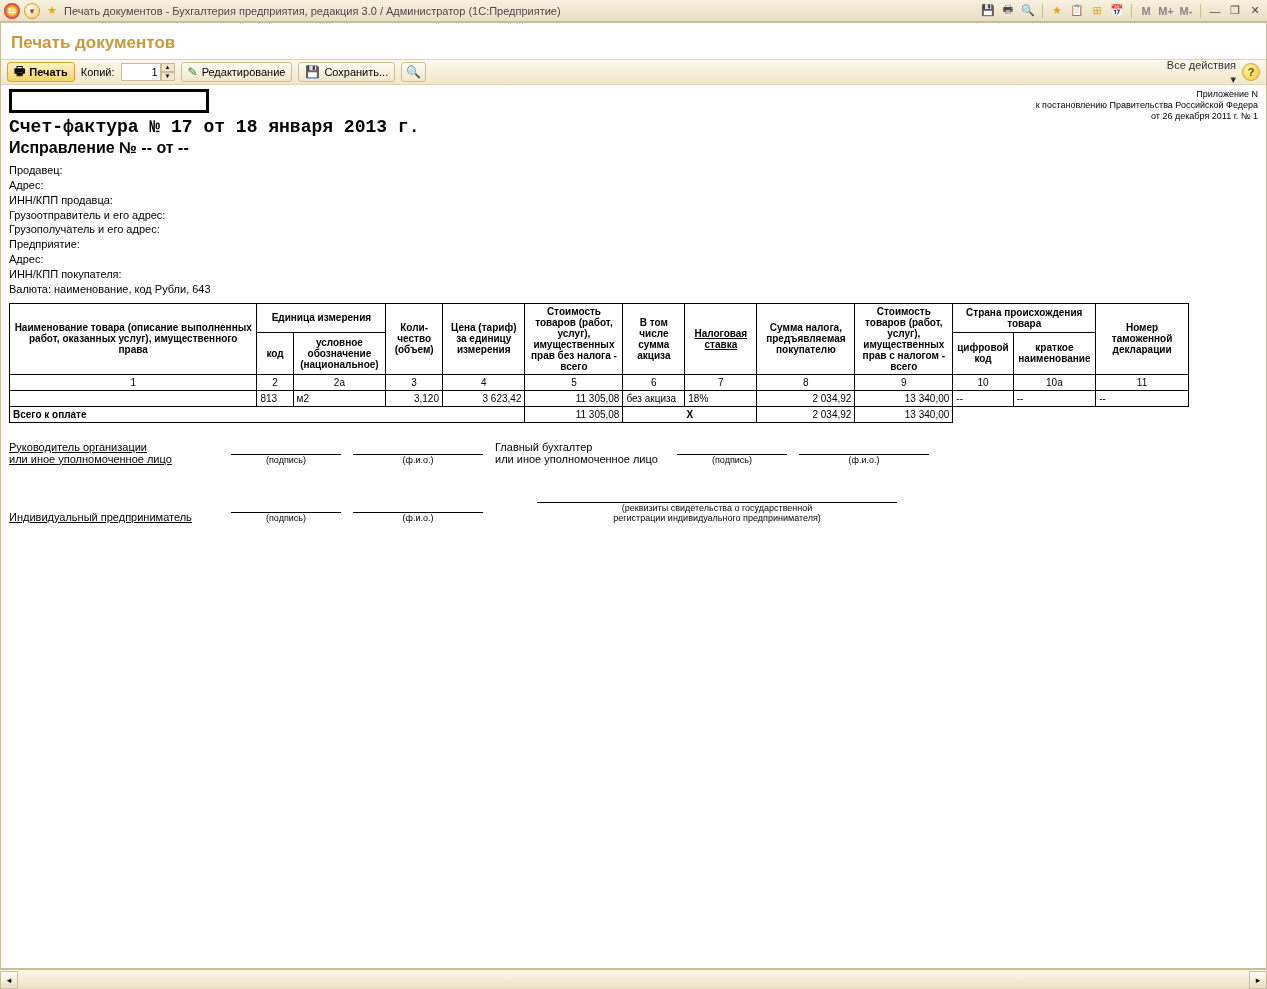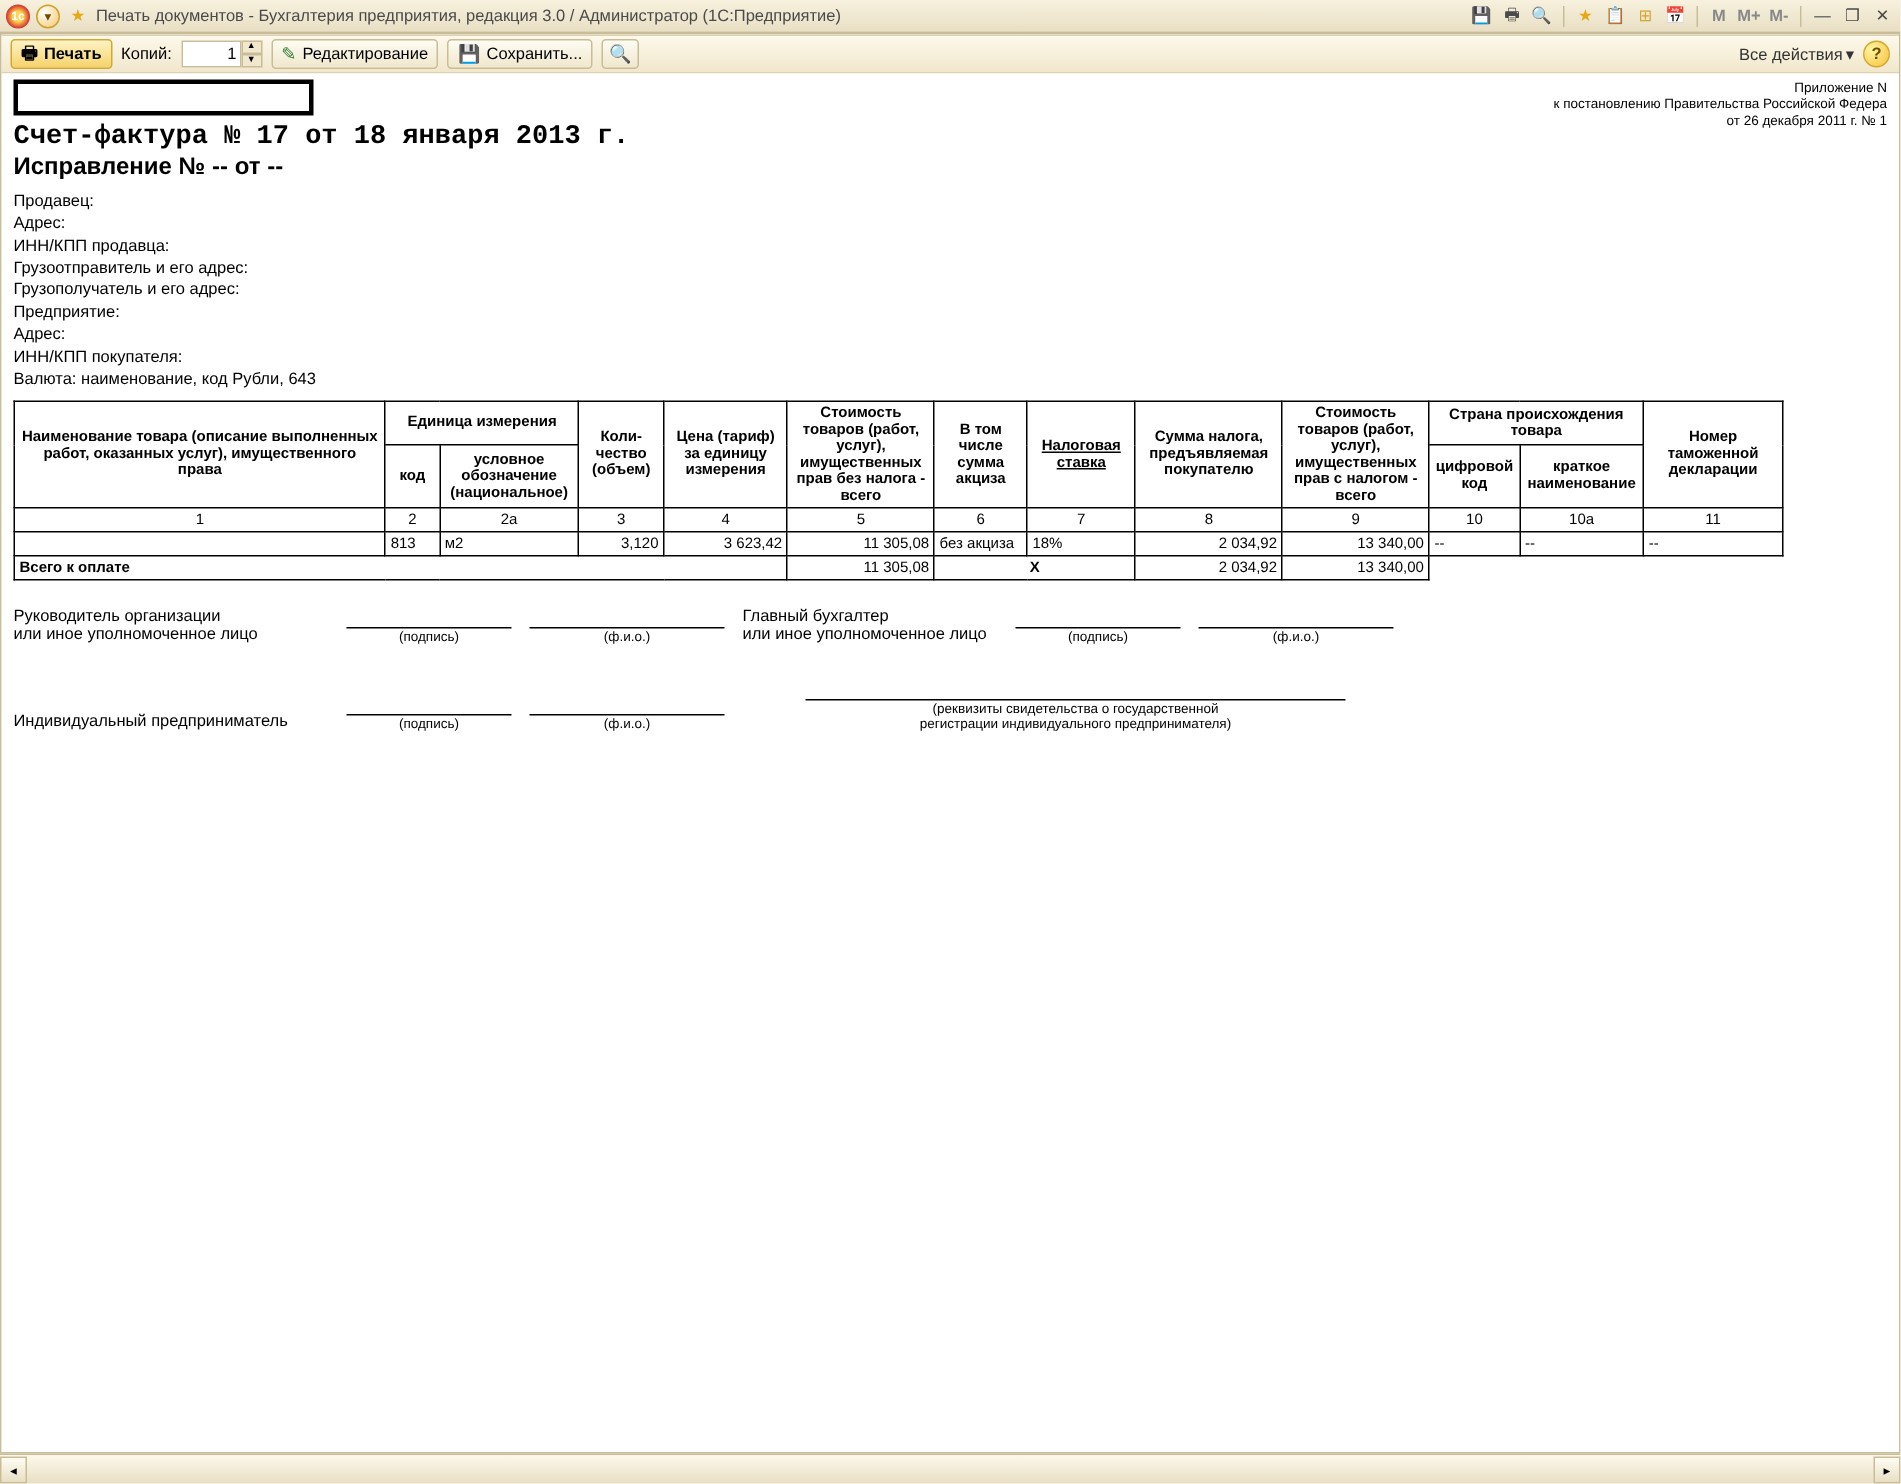--- a/index.html
+++ b/index.html
@@ -14,36 +14,36 @@
 .content { height: calc(100% - 22px - 20px); background: #fff; border: 1px solid #c9bd99; margin: 0; overflow: hidden; display: flex; flex-direction: column; }
 .page-title { padding: 10px 10px 6px; font-size: 17px; font-weight: bold; color: #c49a3a; }
 .toolbar { height: 26px; background: linear-gradient(#fdf8ea, #f0e7cc); border-top: 1px solid #dcd2b0; border-bottom: 1px solid #dcd2b0; display: flex; align-items: center; padding: 0 6px; font-size: 11px; gap: 6px; }
 .btn { height: 20px; padding: 0 6px; border: 1px solid #c9bd99; background: linear-gradient(#fefcf3, #f0e7cc); border-radius: 3px; display: inline-flex; align-items: center; gap: 4px; cursor: pointer; }
 .btn.primary { background: linear-gradient(#fff3c4, #f5d36b); border-color: #d4a82e; font-weight: bold; }
 .spin-input { width: 40px; height: 18px; border: 1px solid #c9bd99; text-align: right; padding-right: 2px; font-size: 11px; }
 .spinbox { display: inline-flex; align-items: center; }
 .spin-btns { display: flex; flex-direction: column; }
 .spin-btn { width: 14px; height: 9px; border: 1px solid #c9bd99; background: #f0e7cc; font-size: 6px; line-height: 6px; text-align: center; cursor: pointer; }
 .toolbar-right { margin-left: auto; display: flex; align-items: center; gap: 6px; }
-.link-btn { color: #333; cursor: pointer; display: inline-flex; align-items: flex-end; gap: 2px; }
+.link-btn { color: #333; cursor: pointer; display: inline-flex; align-items: flex-end; gap: 2px; flex-direction: column; }
 .help-icon { width: 18px; height: 18px; border-radius: 50%; background: radial-gradient(circle at 30% 30%, #fff4a3, #f5c33b); border: 1px solid #d4a82e; display: flex; align-items: center; justify-content: center; font-size: 11px; font-weight: bold; color: #6b4e00; }
 .doc-area { flex: 1; background: #fff; overflow: auto; padding: 4px 8px; position: relative; }
 .black-box { width: 200px; height: 24px; border: 3px solid #000; background: #fff; margin-bottom: 4px; }
 .annex { position: absolute; right: 8px; top: 4px; text-align: right; font-size: 9px; line-height: 1.2; }
 .doc-title { font-size: 18px; font-weight: bold; margin: 4px 0 2px; font-family: Liberation Mono, monospace; }
 .doc-subtitle { font-size: 16px; font-weight: bold; margin-bottom: 6px; }
 .field-row { font-size: 11px; line-height: 1.35; }
 .invoice-table { border-collapse: collapse; margin-top: 6px; font-size: 10px; width: 1180px; }
 .invoice-table th, .invoice-table td { border: 1px solid #000; padding: 2px 3px; text-align: center; vertical-align: middle; }
 .invoice-table td.l { text-align: left; }
 .invoice-table td.r { text-align: right; }
 .invoice-table .num-row td, .invoice-table .num-row th { font-size: 10px; }
 .sign-block { margin-top: 18px; font-size: 11px; }
 .sign-row { display: flex; align-items: flex-end; gap: 12px; margin-bottom: 24px; }
-.sign-label { width: 210px; }
+.sign-label { width: 210px; text-decoration: underline; }
 .sign-line { border-bottom: 1px solid #000; height: 14px; }
 .sign-cap { font-size: 9px; text-align: center; }
 .sig-col { display: flex; flex-direction: column; }
 .scrollbar-h { height: 20px; background: linear-gradient(#fdf8ea, #e8dfc4); border-top: 1px solid #c9bd99; display: flex; align-items: center; }
 .sb-btn { width: 18px; height: 18px; border: 1px solid #c9bd99; background: linear-gradient(#fefcf3,#e8dfc4); display: flex; align-items: center; justify-content: center; font-size: 9px; cursor: pointer; }
 .sb-track { flex: 1; height: 18px; }
 .icon-sm { font-size: 12px; }
 </style>
 </head>
 <body>
@@ -69,20 +69,21 @@
     <span class="tb-icon" style="color:#888;font-weight:bold;">M+</span>
     <span class="tb-icon" style="color:#888;font-weight:bold;">M-</span>
     <span class="tb-sep"></span>
     <span class="tb-icon">—</span>
     <span class="tb-icon">❐</span>
     <span class="tb-icon">✕</span>
   </div>
 </div>
 
 <div class="content">
+  <div class="page-title">Печать документов</div>
 
   <div class="toolbar">
     <span class="btn primary">
       <span class="icon-sm">🖶</span>
       <span>Печать</span>
     </span>
     <span>Копий:</span>
     <span class="spinbox">
       <input class="spin-input" value="1" style="">
       <span class="spin-btns">

